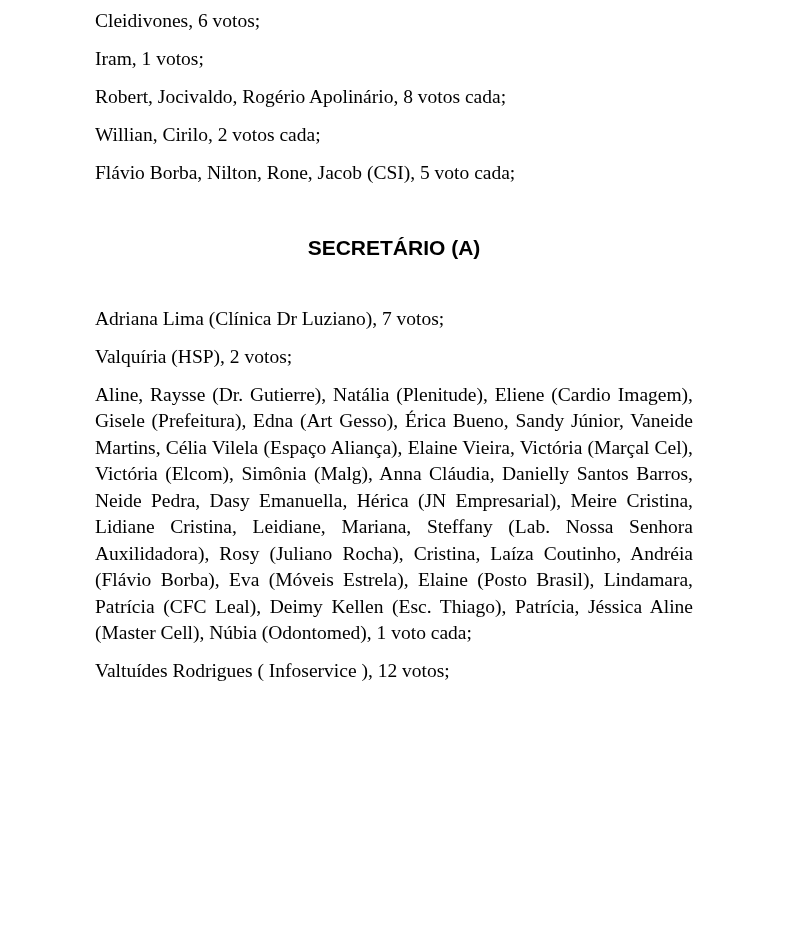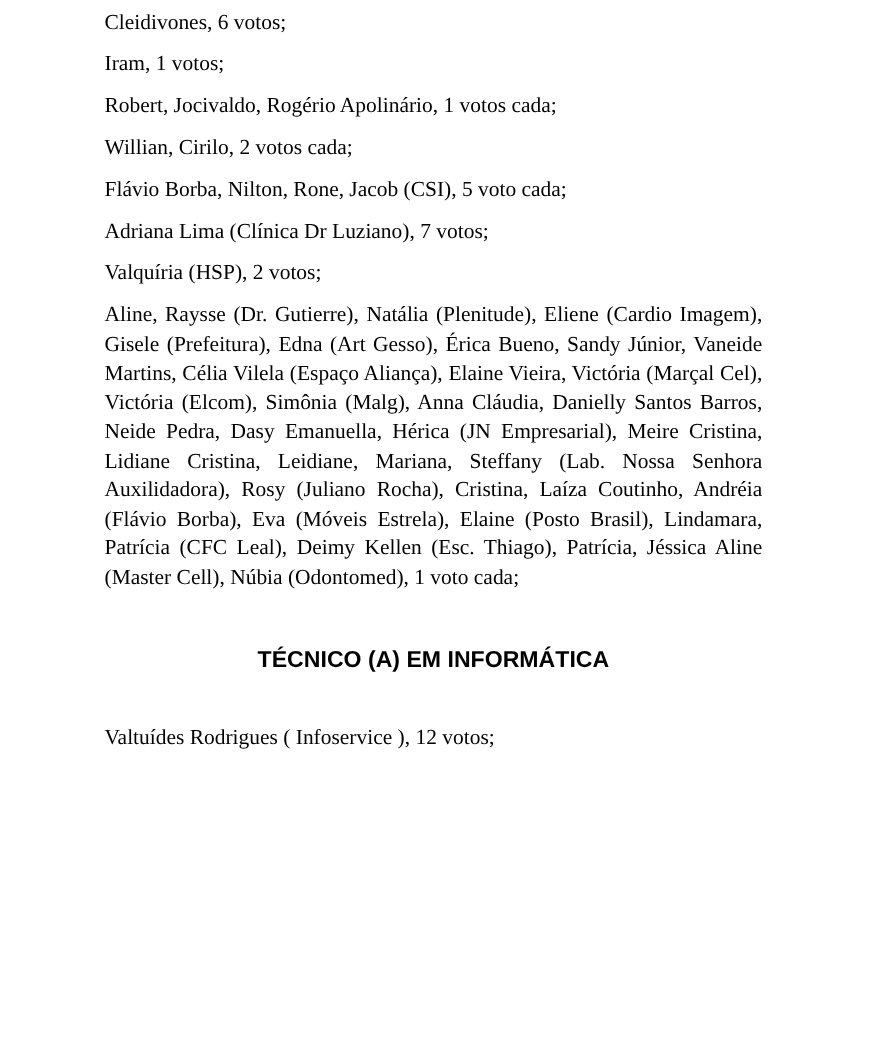--- a/index.html
+++ b/index.html
@@ -36,27 +36,27 @@
   }
 </style>
 </head>
 <body>
 
 <div class="page">
   <div class="content">
 
     <p class="body-par">Cleidivones, 6 votos;</p>
     <p class="body-par">Iram, 1 votos;</p>
-    <p class="body-par">Robert, Jocivaldo, Rogério Apolinário, 1 votos cada;</p>
+    <p class="body-par">Robert, Jocivaldo, Rogério Apolinário, 8 votos cada;</p>
     <p class="body-par">Willian, Cirilo, 2 votos cada;</p>
     <p class="body-par">Flávio Borba, Nilton, Rone, Jacob (CSI), 5 voto cada;</p>
 
+    <h2 class="section-heading">SECRETÁRIO (A)</h2>
 
     <p class="body-par">Adriana Lima (Clínica Dr Luziano), 7 votos;</p>
     <p class="body-par">Valquíria (HSP), 2 votos;</p>
     <p class="body-par">Aline, Raysse (Dr. Gutierre), Natália (Plenitude), Eliene (Cardio Imagem), Gisele (Prefeitura), Edna (Art Gesso), Érica Bueno, Sandy Júnior, Vaneide Martins, Célia Vilela (Espaço Aliança), Elaine Vieira, Victória (Marçal Cel), Victória (Elcom), Simônia (Malg), Anna Cláudia, Danielly Santos Barros, Neide Pedra, Dasy Emanuella, Hérica (JN Empresarial), Meire Cristina, Lidiane Cristina, Leidiane, Mariana, Steffany (Lab. Nossa Senhora Auxilidadora), Rosy (Juliano Rocha), Cristina, Laíza Coutinho, Andréia (Flávio Borba), Eva (Móveis Estrela), Elaine (Posto Brasil), Lindamara, Patrícia (CFC Leal), Deimy Kellen (Esc. Thiago), Patrícia, Jéssica Aline (Master Cell), Núbia (Odontomed), 1 voto cada;</p>
 
-    <h2 class="section-heading">TÉCNICO (A) EM INFORMÁTICA</h2>
 
     <p class="body-par">Valtuídes Rodrigues ( Infoservice ), 12 votos;</p>
 
   </div>
 </div>
 
 </body></html>

